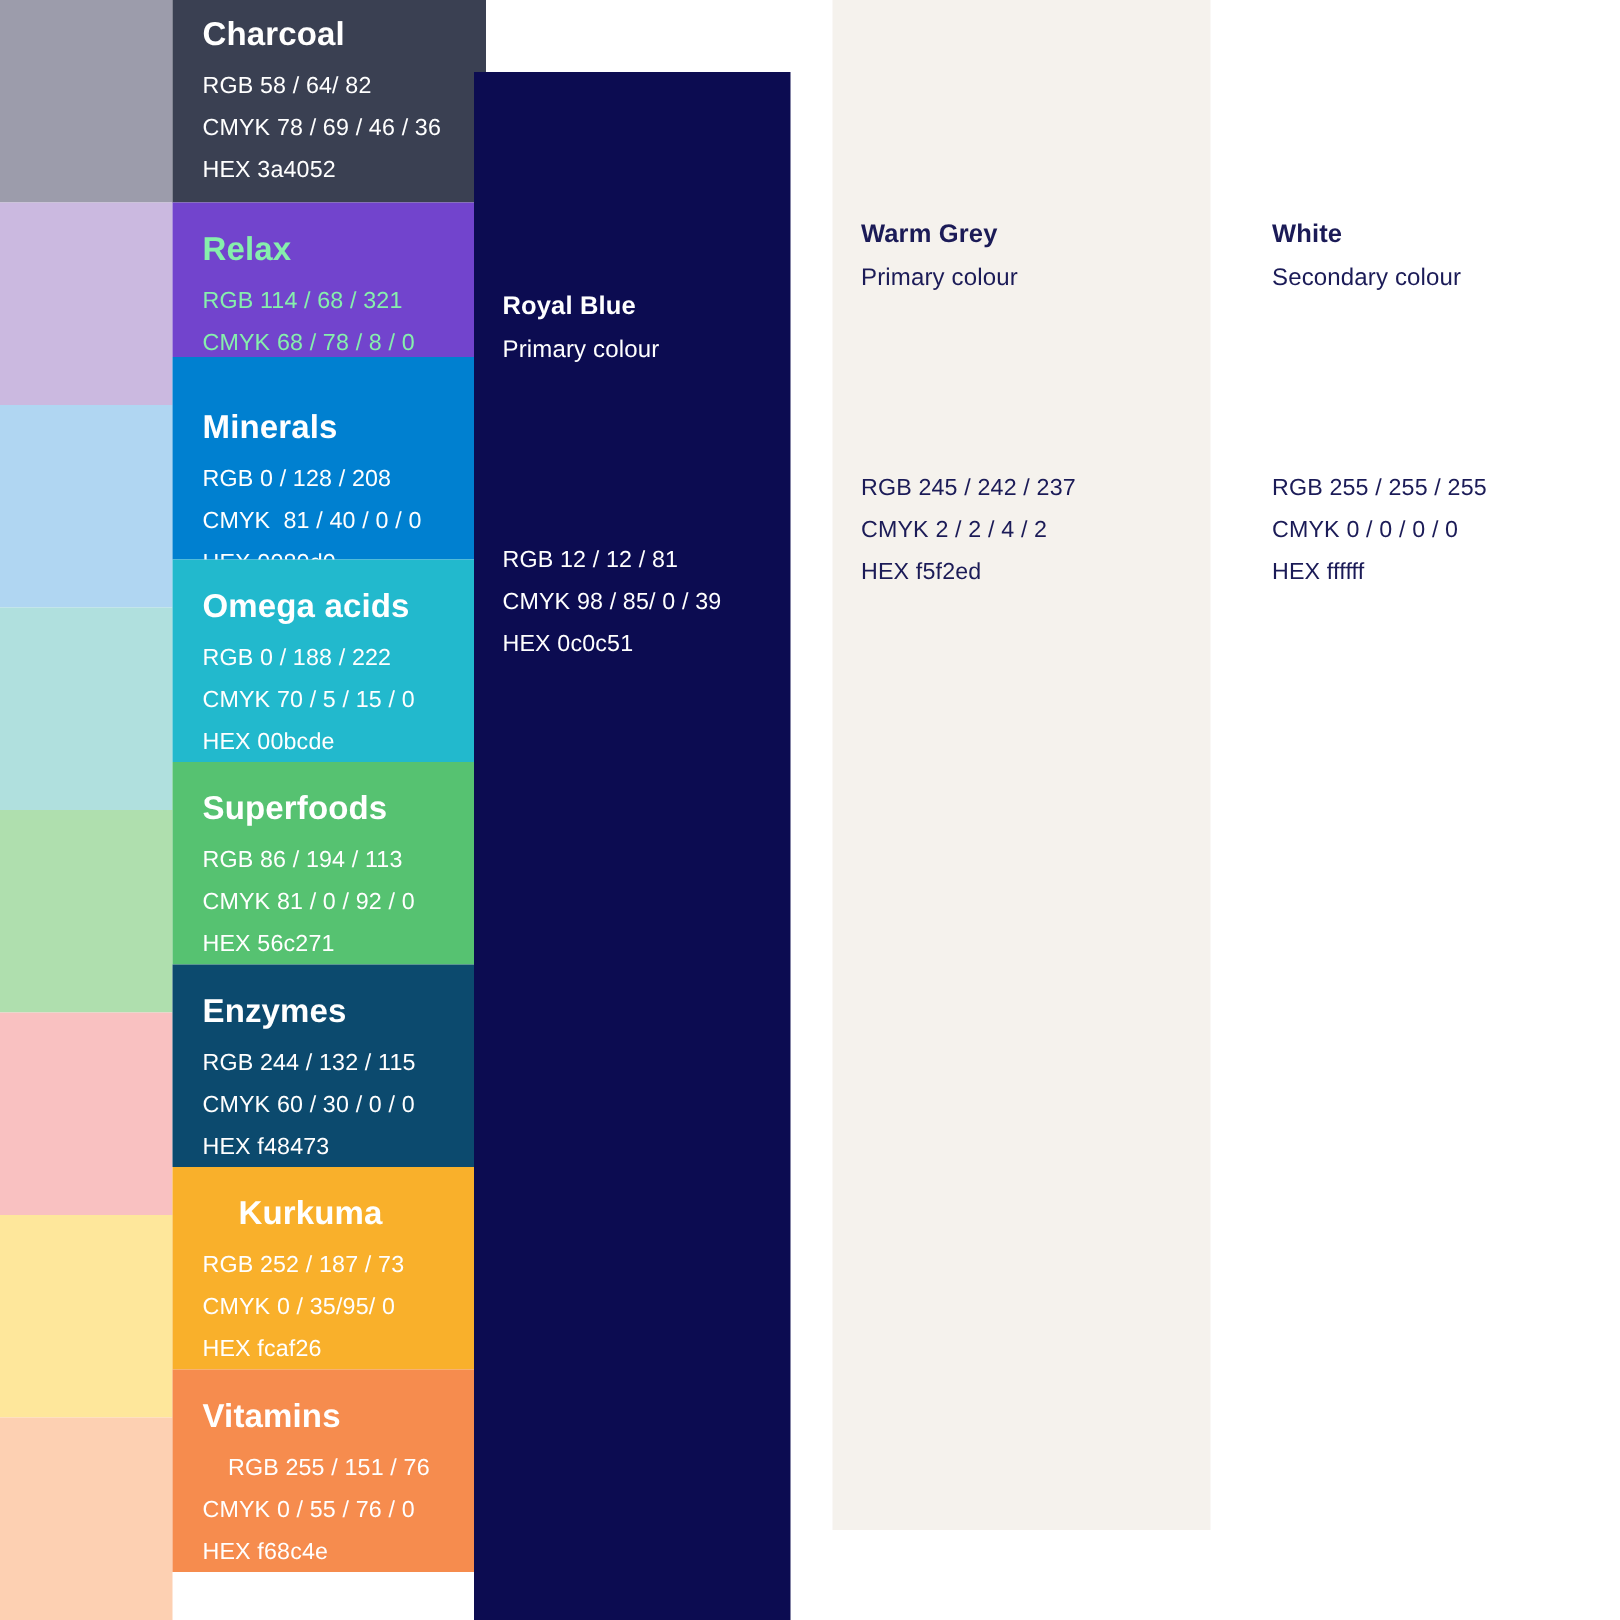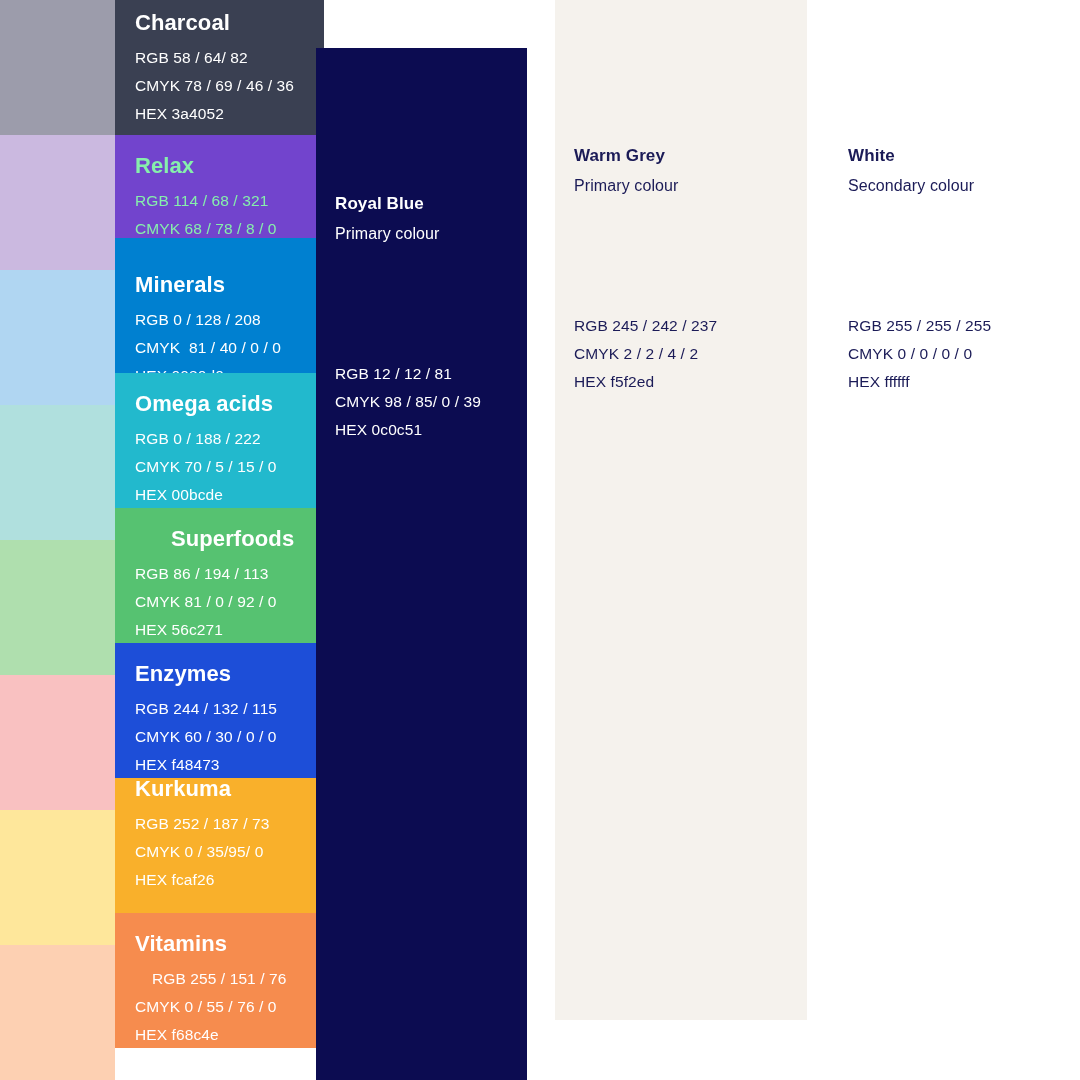--- a/index.html
+++ b/index.html
@@ -129,33 +129,33 @@
       <div class="swatch-spec">CMYK  81 / 40 / 0 / 0</div>
       <div class="swatch-spec">HEX 0080d0</div>
     </div>
     <div class="swatch" style="height: 135px; background: rgb(34, 185, 205); color: rgb(255, 255, 255);">
       <div class="swatch-name" style="padding-top: 20px;">Omega acids</div>
       <div class="swatch-spec" style="margin-top: 10px;">RGB 0 / 188 / 222</div>
       <div class="swatch-spec">CMYK 70 / 5 / 15 / 0</div>
       <div class="swatch-spec">HEX 00bcde</div>
     </div>
     <div class="swatch" style="height: 135px; background: rgb(86, 194, 113); color: rgb(255, 255, 255);">
-      <div class="swatch-name" style="padding-top: 20px; margin-left: 36px;">Superfoods</div>
+      <div class="swatch-name" style="padding-top: 20px;">Superfoods</div>
       <div class="swatch-spec" style="margin-top: 10px;">RGB 86 / 194 / 113</div>
       <div class="swatch-spec">CMYK 81 / 0 / 92 / 0</div>
       <div class="swatch-spec">HEX 56c271</div>
     </div>
-    <div class="swatch" style="height: 135px; background: #1d4ed8; color: rgb(255, 255, 255);">
+    <div class="swatch" style="height: 135px; background: #0c4a6e; color: rgb(255, 255, 255);">
       <div class="swatch-name" style="padding-top: 20px;">Enzymes</div>
       <div class="swatch-spec" style="margin-top: 10px;">RGB 244 / 132 / 115</div>
       <div class="swatch-spec">CMYK 60 / 30 / 0 / 0</div>
       <div class="swatch-spec">HEX f48473</div>
     </div>
     <div class="swatch" style="height: 135px; background: rgb(249, 176, 43); color: rgb(255, 255, 255);">
-      <div class="swatch-name" style="">Kurkuma</div>
+      <div class="swatch-name" style="padding-top: 20px; margin-left: 24px;">Kurkuma</div>
       <div class="swatch-spec" style="margin-top: 10px;">RGB 252 / 187 / 73</div>
       <div class="swatch-spec">CMYK 0 / 35/95/ 0</div>
       <div class="swatch-spec">HEX fcaf26</div>
     </div>
     <div class="swatch" style="height: 135px; background: rgb(246, 140, 78); color: rgb(255, 255, 255);">
       <div class="swatch-name" style="padding-top: 20px;">Vitamins</div>
       <div class="swatch-spec" style="margin-top: 10px; margin-left: 17px;">RGB 255 / 151 / 76</div>
       <div class="swatch-spec">CMYK 0 / 55 / 76 / 0</div>
       <div class="swatch-spec">HEX f68c4e</div>
     </div>

